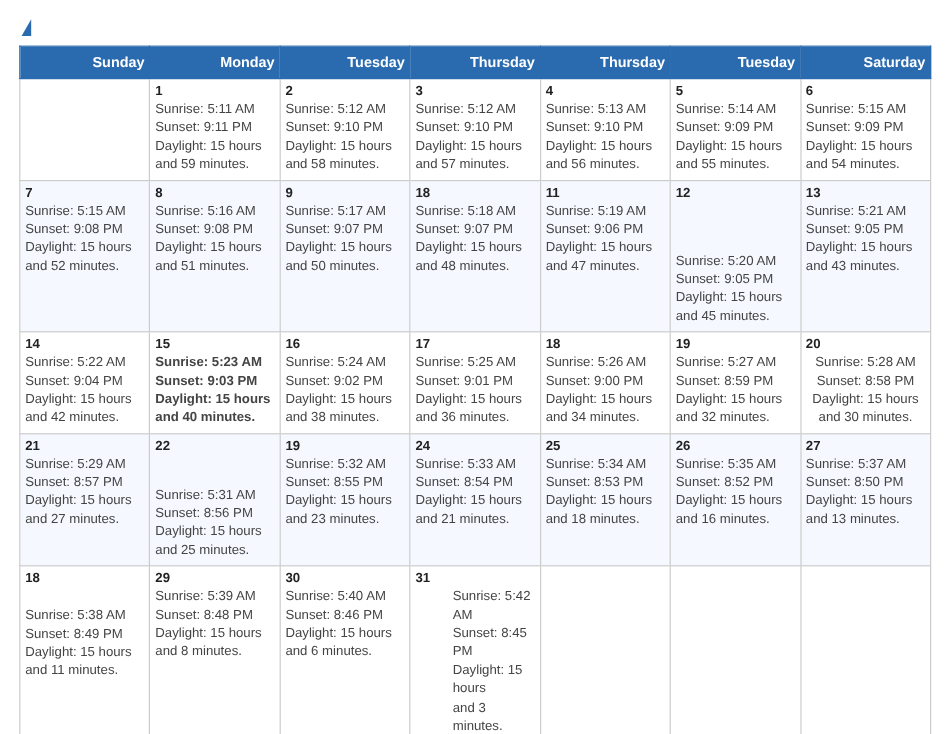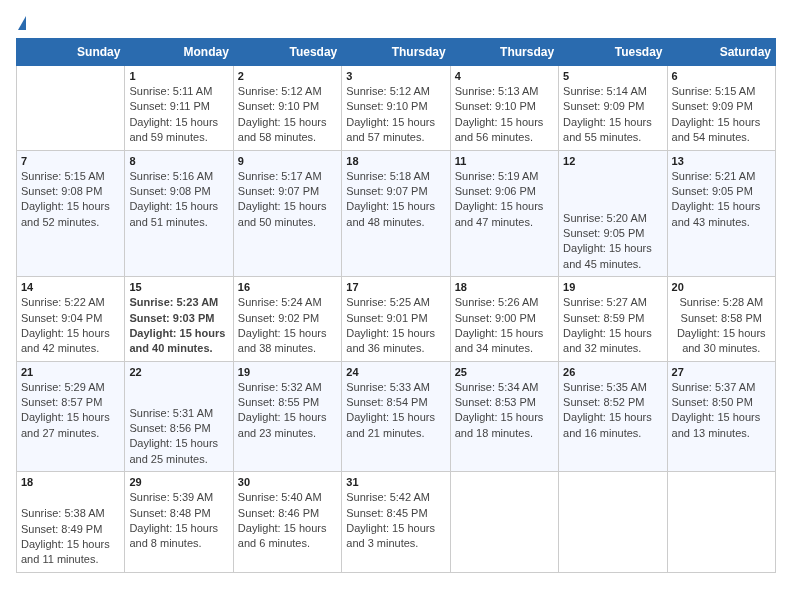--- a/index.html
+++ b/index.html
@@ -349,21 +349,21 @@
         </td>
         <td>
           <div class="day-number">30</div>
           <div class="day-info" style="white-space: pre-line;">Sunrise: 5:40 AM
 Sunset: 8:46 PM
 Daylight: 15 hours
 and 6 minutes.</div>
         </td>
         <td>
           <div class="day-number">31</div>
-          <div class="day-info" style="white-space: pre-line;">Sunrise: 5:42 AM
+          <div class="day-info" style="white-space: pre-line; margin-left: 31px;">Sunrise: 5:42 AM
 Sunset: 8:45 PM
 Daylight: 15 hours
 and 3 minutes.</div>
         </td>
         <td class="empty-cell"></td>
         <td class="empty-cell"></td>
         <td class="empty-cell"></td>
       </tr>
     </tbody>
 </table>

